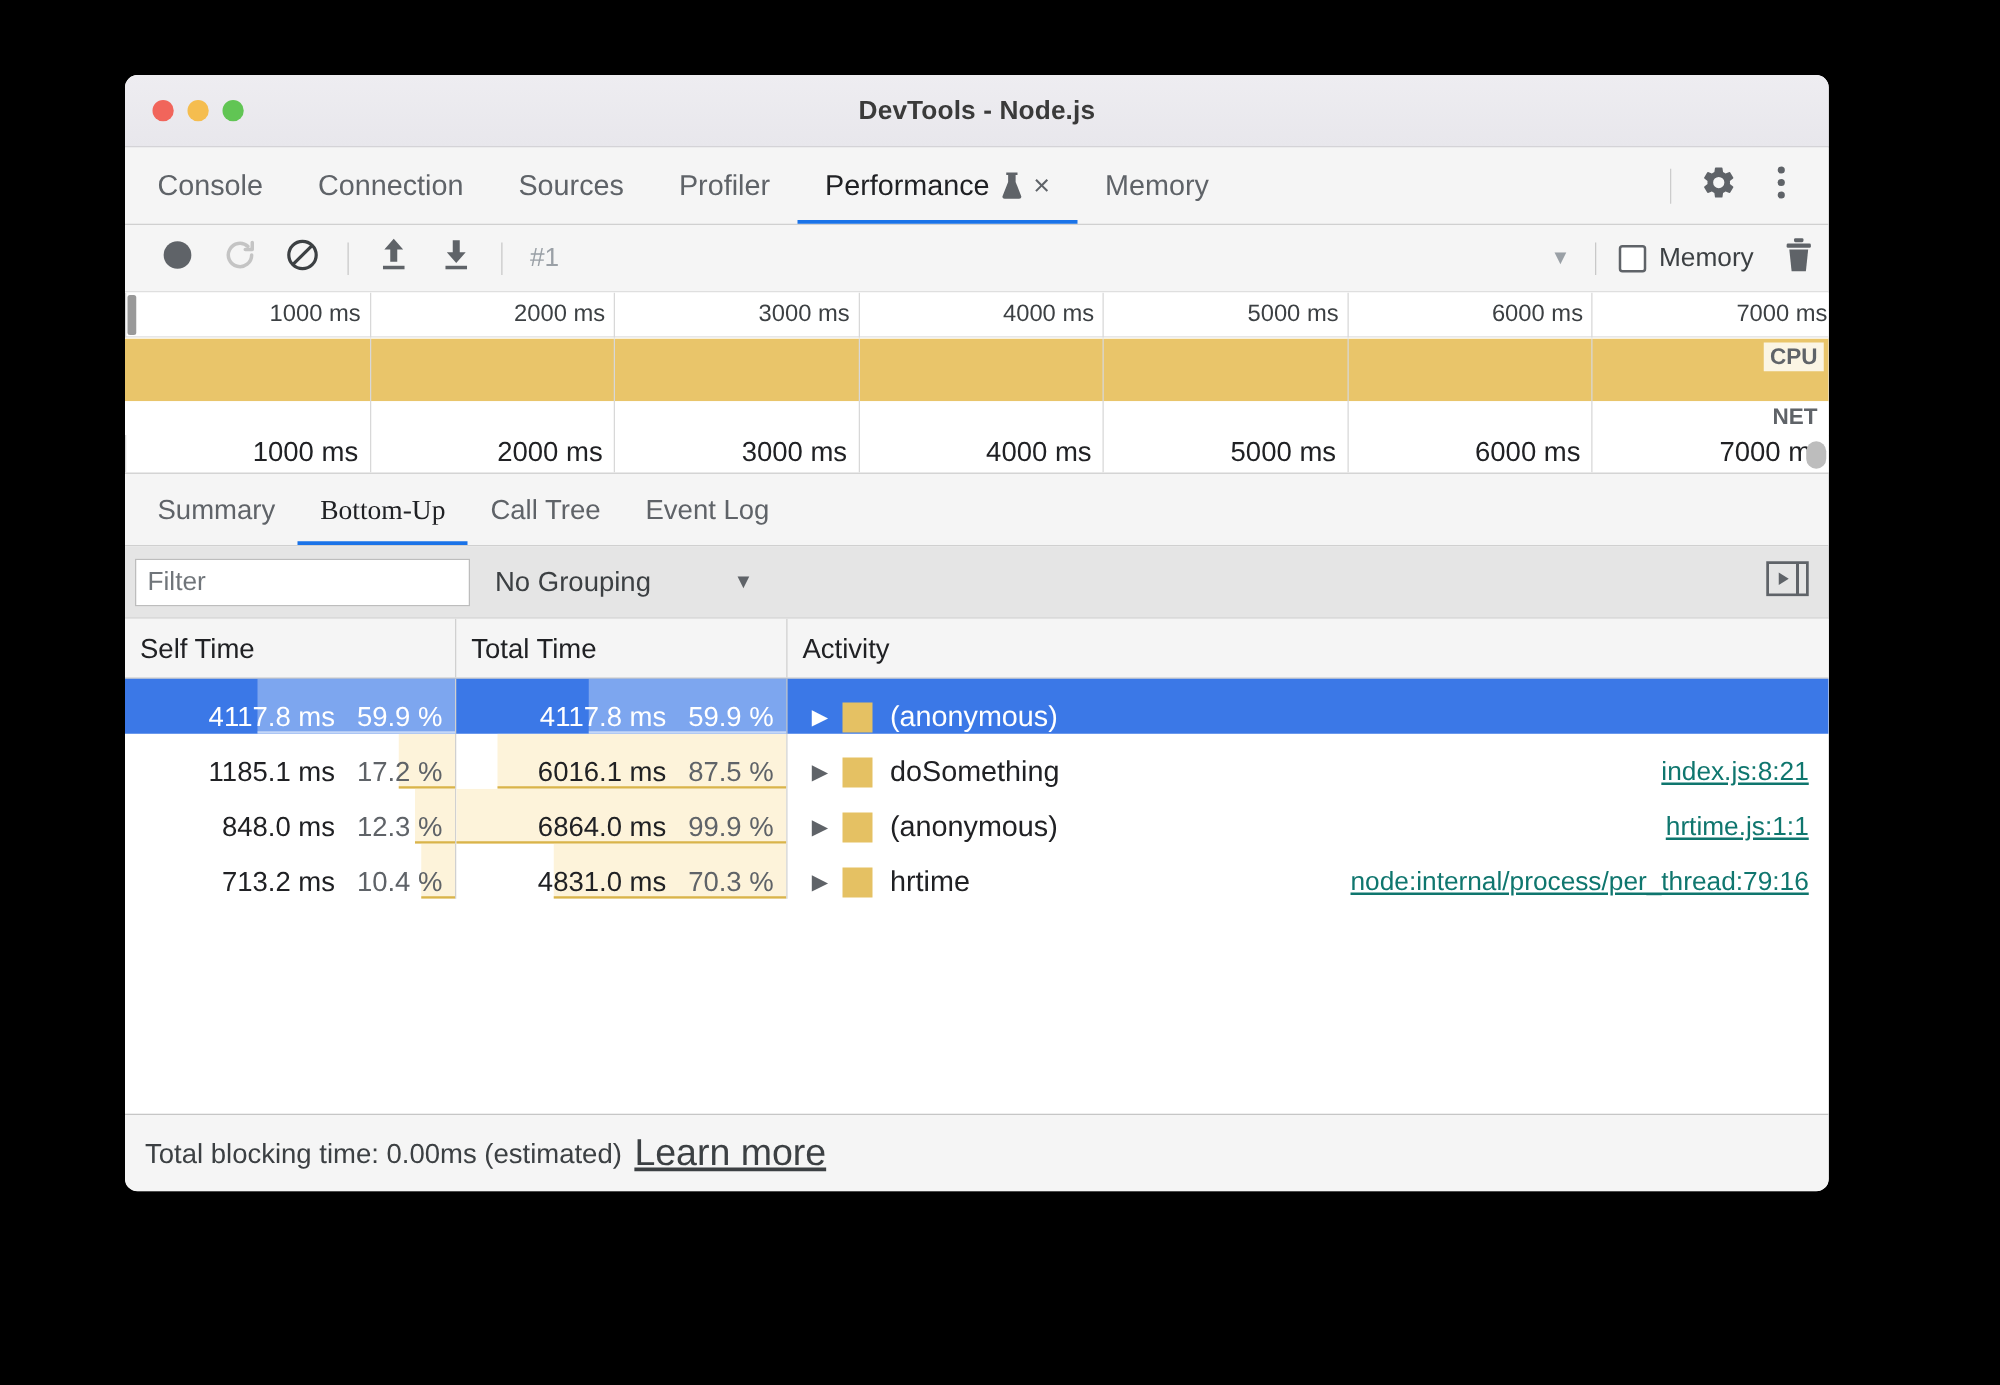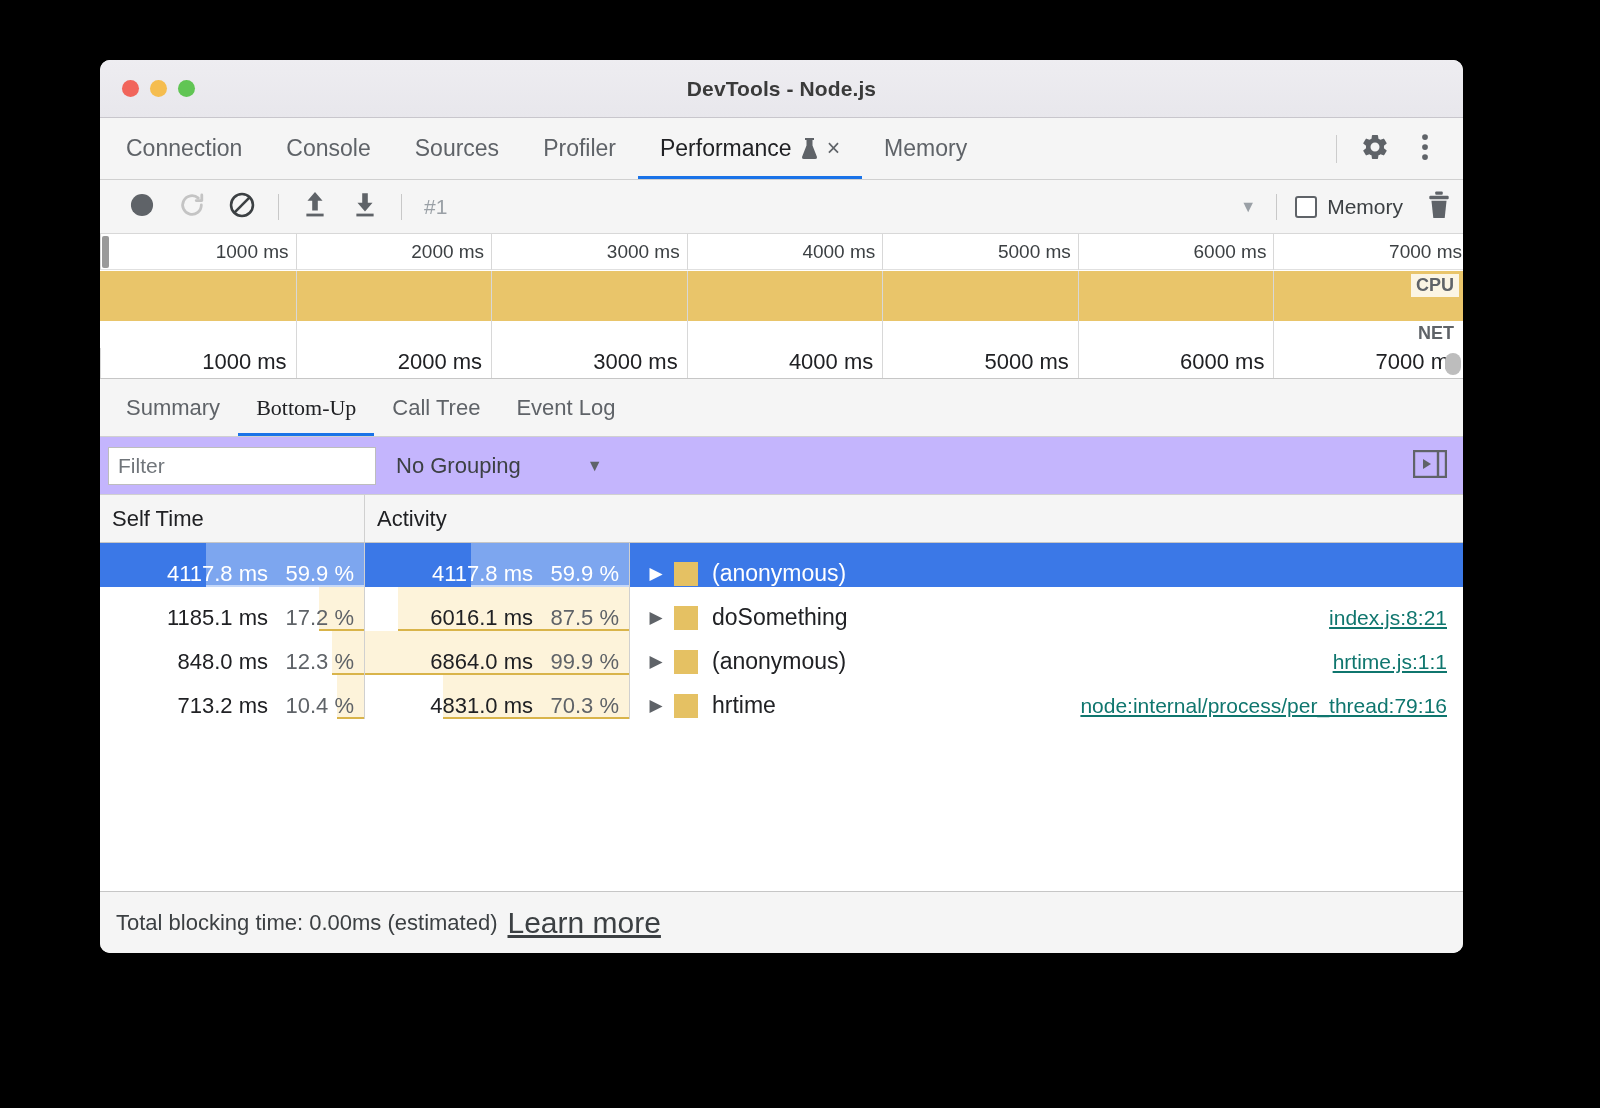--- a/index.html
+++ b/index.html
@@ -248,21 +248,21 @@
     content: "";
     position: absolute;
     left: 0; right: 0; bottom: 0;
     height: 3px;
     background: #1a73e8;
   }
 
   
   #filterbar {
     flex: 0 0 58px;
-    background: #c4b5fd;
+    background: #e5e5e5;
     border-bottom: 1px solid #d0d0d0;
     display: flex;
     align-items: center;
     padding: 0 12px 0 8px;
   }
   #filter-input {
     width: 268px; height: 38px;
     border: 1px solid #bdbdbd;
     background: #fff;
     font-size: 21px;
@@ -427,24 +427,24 @@
     <div class="traffic">
       <div class="dot red"></div>
       <div class="dot yellow"></div>
       <div class="dot green"></div>
     </div>
     <div id="win-title">DevTools - Node.js</div>
   </div>
 
   <div id="tabstrip">
     <div class="mtab">
+      <span>Console</span>
+    </div>
+    <div class="mtab">
       <span>Connection</span>
-    </div>
-    <div class="mtab">
-      <span>Console</span>
     </div>
     <div class="mtab">
       <span>Sources</span>
     </div>
     <div class="mtab">
       <span>Profiler</span>
     </div>
     <div class="mtab active">
       <span>Performance</span>
       <span class="flask-icon">
@@ -601,20 +601,21 @@
           <line x1="25" y1="1" x2="25" y2="27" stroke="#5f6368" stroke-width="2.4"></line>
           <path d="M18 14 L10 9 V19 Z" fill="#5f6368"></path>
         </svg>
       </span>
     </div>
   </div>
 
   <div id="table">
     <div id="thead">
       <div class="th col-self">Self Time</div>
+      <div class="th col-total">Total Time</div>
       <div class="th col-act">Activity</div>
     </div>
     <div id="tbody">
         <div class="row selected">
           <div class="cell col-self">
             <div class="bar" style="width: 59.9%;"></div>
             <div class="numwrap">
               <span class="ms">4117.8 ms</span>
               <span class="pct">59.9 %</span>
             </div>

